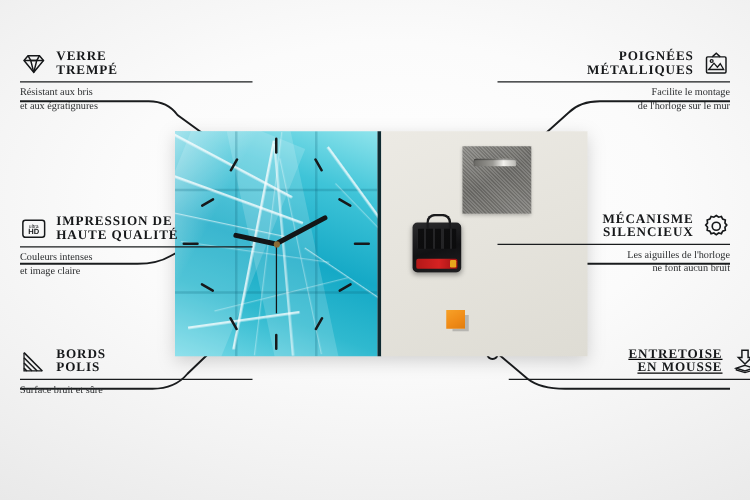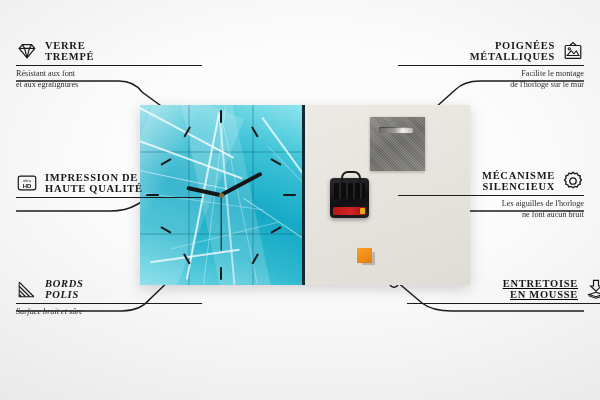--- a/index.html
+++ b/index.html
@@ -222,40 +222,42 @@
           <path d="M3.5 9.2 H20.5"></path>
             <path d="M7 5 L9.4 9.2 L12 19.5"></path>
           <path d="M17 5 L14.6 9.2 L12 19.5"></path>
             <path d="M9.4 9.2 H14.6"></path>
         </svg>
       </span>
       <span class="feat-title">VERRE
 TREMPÉ</span>
     </div>
     <div class="feat-rule"></div>
-    <div class="feat-desc">Résistant aux font
+    <div class="feat-desc">Résistant aux bris
 et aux égratignures</div>
   </div>
 
   <div class="feat left" style="left:16px;top:172px;">
     <div class="feat-head">
       <span class="ico">
         <svg viewBox="0 0 24 24" fill="none" stroke="#16181a" stroke-width="1.3">
           <rect x="2.5" y="4.5" width="19" height="15" rx="2.2"></rect>
           <text x="12" y="11.2" font-family="Liberation Sans, sans-serif" font-size="4.4" fill="#16181a" stroke="none" text-anchor="middle">ultra</text>
           <text x="12" y="17" font-family="Liberation Sans, sans-serif" font-size="6.6" font-weight="bold" fill="#16181a" stroke="none" text-anchor="middle">HD</text>
         </svg>
       </span>
       <span class="feat-title">IMPRESSION DE
 HAUTE QUALITÉ</span>
     </div>
     <div class="feat-rule"></div>
-  </div>
-
-  <div class="feat left" style="left:16px;top:278px;font-style:italic;">
+    <div class="feat-desc">Couleurs intenses
+et image claire</div>
+  </div>
+
+  <div class="feat left" style="left:16px;top:278px;">
     <div class="feat-head">
       <span class="ico">
         <svg viewBox="0 0 24 24" fill="none" stroke="#16181a" stroke-width="1.35">
           <path d="M3.5 4.5 L19.5 20.5"></path>
             <path d="M3.5 9 L15 20.5"></path>
           <path d="M3.5 13.5 L10.5 20.5"></path>
             <path d="M3.5 18 L6 20.5"></path>
           <path d="M3.5 4.5 V20.5 H19.5" stroke-width="1.1"></path>
         </svg>
       </span>

